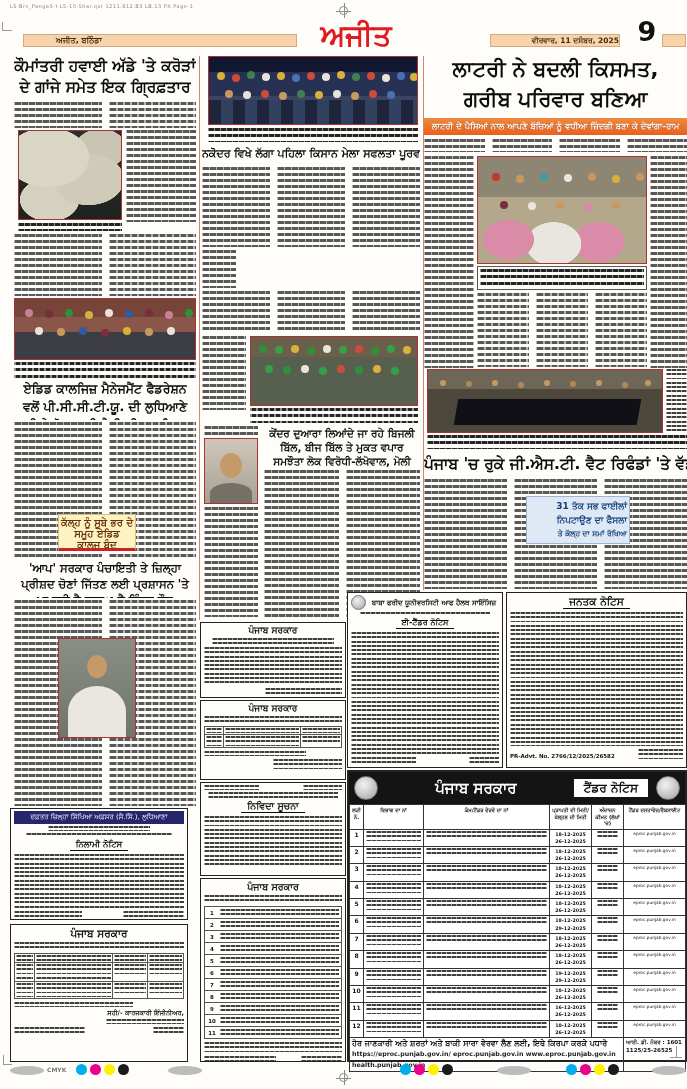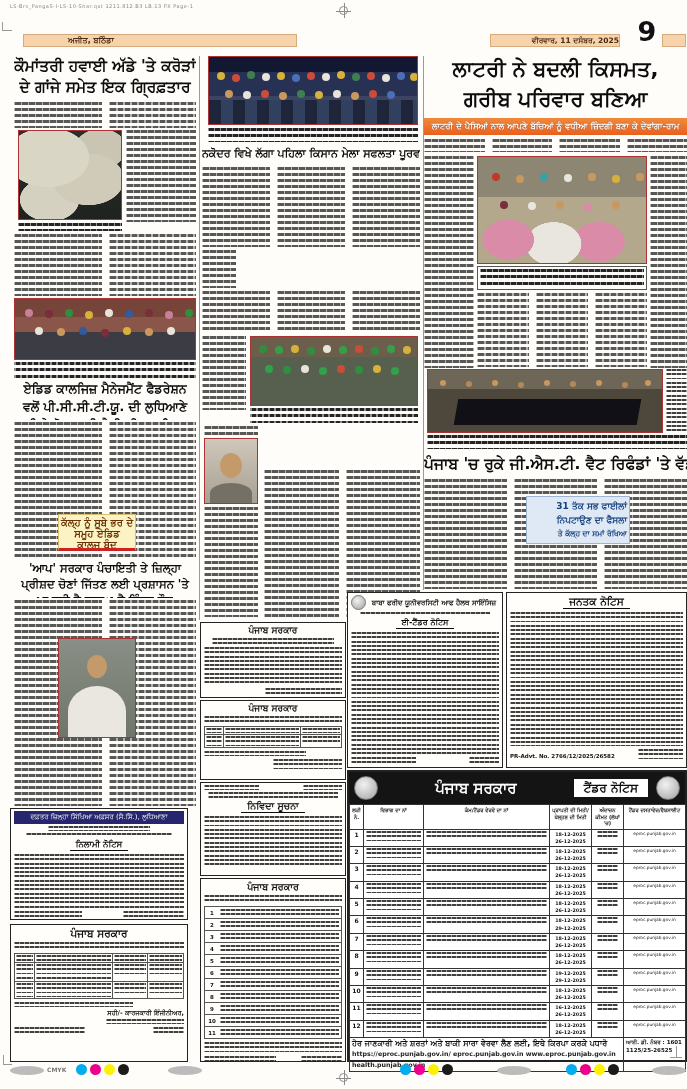--- a/index.html
+++ b/index.html
@@ -106,23 +106,24 @@
 
 <div class="page">
 
   <div class="abs" style="left:10px;top:3px;font-size:5px;color:#8a8a8a;letter-spacing:.5px">LS-Brs_PangaS-I-LS-10-Shar.qxt   1211.812.B3   LB.13 PX   Page-1</div>
   <span class="crossh" style="left:336px;top:3px">
       <i></i>
     </span>
   <span class="cm" style="left:2px;top:30px;width:10px;height:1px"></span>
   <span class="cm" style="left:2px;top:22px;width:1px;height:9px"></span>
 
-  <div class="bar abs" style="left:23px;top:34px;width:274px;height:13px;font-size:8px;justify-content:flex-start;padding-left:44px">
+  <div class="bar abs" style="left:23px;top:34px;width:274px;height:13px;font-size:8px;justify-content:flex-start;padding-left:32px">
     <span>ਅਜੀਤ, ਬਠਿੰਡਾ</span>
   </div>
+  <div class="abs" style="left:300px;top:18px;width:112px;height:36px;font-size:29px;font-weight:bold;color:#e01b22;text-align:center;overflow:hidden">ਅਜੀਤ</div>
   <div class="bar abs" style="left:490px;top:34px;width:130px;height:13px;font-size:7.5px">
     <span>ਵੀਰਵਾਰ, 11 ਦਸੰਬਰ, 2025</span>
   </div>
   <div class="abs" style="left:634px;top:16px;width:26px;font-size:27px;font-weight:bold;text-align:center">9</div>
   <div class="abs" style="left:662px;top:34px;width:24px;height:13px;background:#f6d3ab;border:1px solid #d8a97c"></div>
 
   <div class="vrule abs" style="left:199px;top:56px;height:564px"></div>
   <div class="vrule abs" style="left:423px;top:56px;height:534px"></div>
 
   <div class="hl abs" style="left:14px;top:56px;width:182px;height:44px;font-size:15.5px;line-height:21px">ਕੌਮਾਂਤਰੀ ਹਵਾਈ ਅੱਡੇ 'ਤੇ ਕਰੋੜਾਂ ਦੇ ਗਾਂਜੇ ਸਮੇਤ ਇਕ ਗ੍ਰਿਫ਼ਤਾਰ</div>
@@ -252,20 +253,21 @@
   </div>
   <div class="sim abs" style="left:202px;top:336px;width:44px;height:74px"></div>
   <div class="photo ph-farmers" style="left:250px;top:336px;width:168px;height:70px">
     <span class="hd r1"></span>
     <span class="hd r2"></span>
   </div>
   <div class="sim-cap abs" style="left:250px;top:408px;width:168px;height:15px"></div>
   <div class="sim abs" style="left:204px;top:426px;width:54px;height:10px"></div>
   <div class="photo ph-portrait" style="left:204px;top:438px;width:54px;height:66px"></div>
   <div class="sim abs" style="left:204px;top:507px;width:54px;height:110px"></div>
+  <div class="hl abs" style="left:264px;top:426px;width:156px;height:42px;font-size:10.5px;line-height:14px">ਕੇਂਦਰ ਦੁਆਰਾ ਲਿਆਂਦੇ ਜਾ ਰਹੇ ਬਿਜਲੀ ਬਿੱਲ, ਬੀਜ ਬਿੱਲ ਤੇ ਮੁਕਤ ਵਪਾਰ ਸਮਝੌਤਾ ਲੋਕ ਵਿਰੋਧੀ-ਲੱਖੋਵਾਲ, ਮੋਲੀ</div>
   <div class="cols abs" style="left:264px;top:470px;width:156px;height:148px">
     <div class="sim"></div>
     <div class="sim"></div>
   </div>
 
   <div class="notice" style="left:200px;top:622px;width:146px;height:76px">
     <div class="ttl" style="font-size:9px">ਪੰਜਾਬ ਸਰਕਾਰ</div>
     <div class="sim-tiny" style="height:6px;width:88%;margin:2px auto 0"></div>
     <div class="sim-tiny" style="height:38px;margin-top:3px"></div>
     <div class="sim-tiny" style="height:7px;width:56%;margin:3px 0 0 auto"></div>

